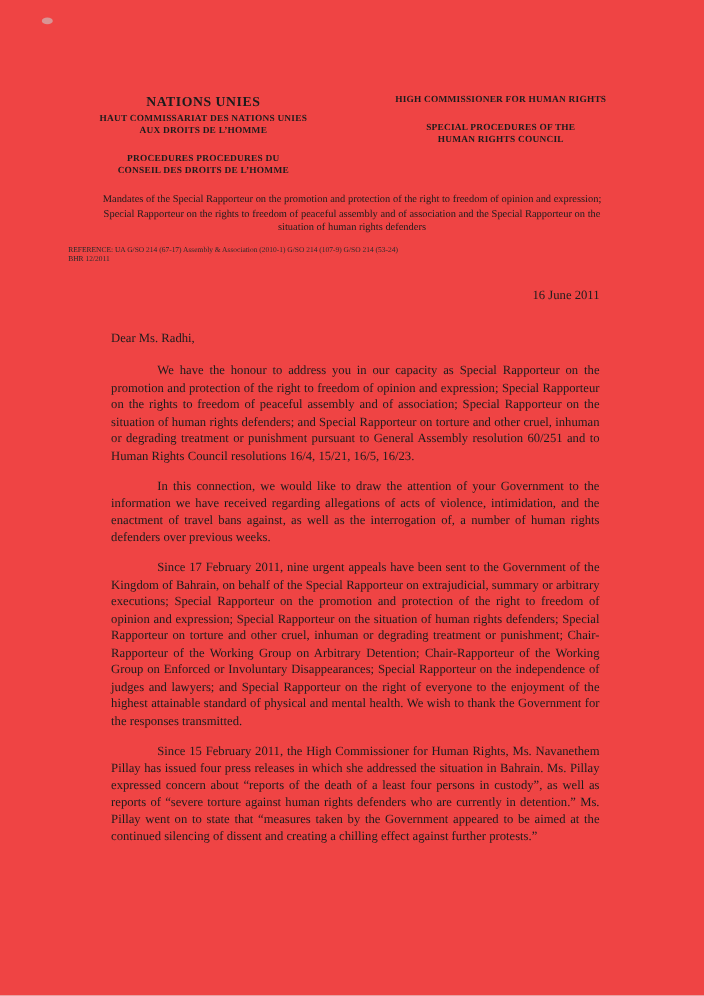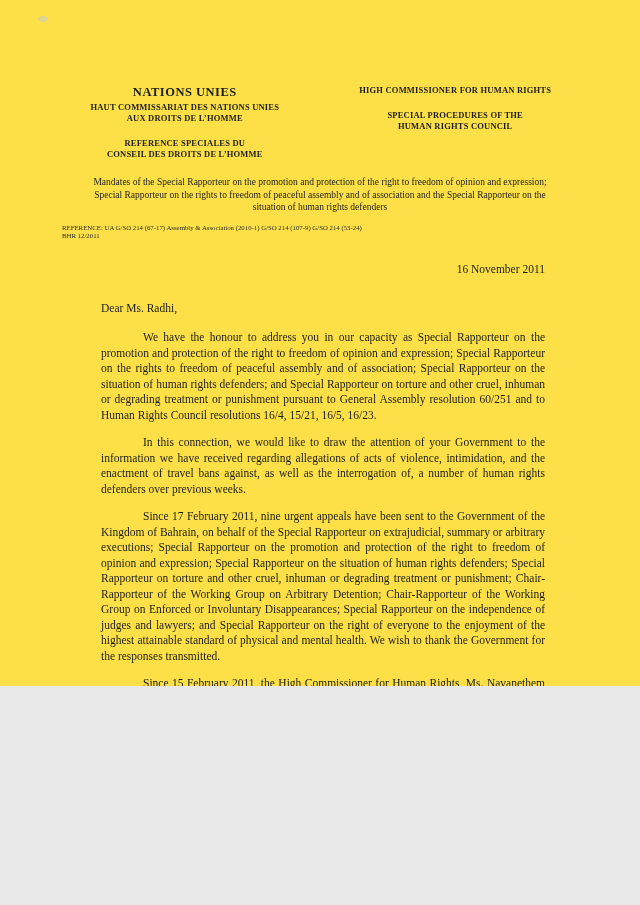--- a/index.html
+++ b/index.html
@@ -3,23 +3,23 @@
 <meta charset="utf-8">
 <style>
   html, body {
     margin: 0;
     padding: 0;
     background: #e8e8e8;
   }
   .page {
     position: relative;
     width: 640px;
-    height: 686px;
+    height: 905px;
     margin: 0 auto;
-    background: #fde047;
+    background: #ef4444;
     font-family: "Liberation Serif", serif;
     color: #1c1c1c;
     box-sizing: border-box;
     overflow: hidden;
   }
   
   .letterhead {
     display: flex;
     justify-content: space-between;
     margin: 85px 60px 0 60px;
@@ -99,38 +99,38 @@
 
 <div class="page">
 
   <div class="scan-artifact"></div>
 
   <div class="letterhead">
     <div class="letterhead-col">
       <div class="org-title">NATIONS UNIES</div>
       <div class="org-sub">HAUT COMMISSARIAT DES NATIONS UNIES</div>
       <div class="org-sub">AUX DROITS DE L’HOMME</div>
-      <div class="org-proc">REFERENCE SPECIALES DU</div>
+      <div class="org-proc">PROCEDURES PROCEDURES DU</div>
       <div class="org-sub">CONSEIL DES DROITS DE L’HOMME</div>
     </div>
     <div class="letterhead-col">
       <div class="org-sub">HIGH COMMISSIONER FOR HUMAN RIGHTS</div>
       <div class="org-proc">SPECIAL PROCEDURES OF THE</div>
       <div class="org-sub">HUMAN RIGHTS COUNCIL</div>
     </div>
   </div>
 
   <div class="mandates">Mandates of the Special Rapporteur on the promotion and protection of the right to freedom of opinion and expression; Special Rapporteur on the rights to freedom of peaceful assembly and of association and the Special Rapporteur on the situation of human rights defenders</div>
 
   <div class="reference">
     <div>REFERENCE: UA G/SO 214 (67-17) Assembly &amp; Association (2010-1) G/SO 214 (107-9) G/SO 214 (53-24)</div>
     <div>BHR 12/2011</div>
   </div>
 
-  <div class="date-line">16 November 2011</div>
+  <div class="date-line">16 June 2011</div>
 
   <div class="letter-body">
     <div class="salutation">Dear Ms. Radhi,</div>
     <p class="para">We have the honour to address you in our capacity as Special Rapporteur on the promotion and protection of the right to freedom of opinion and expression; Special Rapporteur on the rights to freedom of peaceful assembly and of association; Special Rapporteur on the situation of human rights defenders; and Special Rapporteur on torture and other cruel, inhuman or degrading treatment or punishment pursuant to General Assembly resolution 60/251 and to Human Rights Council resolutions 16/4, 15/21, 16/5, 16/23.</p>
     <p class="para">In this connection, we would like to draw the attention of your Government to the information we have received regarding allegations of acts of violence, intimidation, and the enactment of travel bans against, as well as the interrogation of, a number of human rights defenders over previous weeks.</p>
     <p class="para">Since 17 February 2011, nine urgent appeals have been sent to the Government of the Kingdom of Bahrain, on behalf of the Special Rapporteur on extrajudicial, summary or arbitrary executions; Special Rapporteur on the promotion and protection of the right to freedom of opinion and expression; Special Rapporteur on the situation of human rights defenders; Special Rapporteur on torture and other cruel, inhuman or degrading treatment or punishment; Chair-Rapporteur of the Working Group on Arbitrary Detention; Chair-Rapporteur of the Working Group on Enforced or Involuntary Disappearances; Special Rapporteur on the independence of judges and lawyers; and Special Rapporteur on the right of everyone to the enjoyment of the highest attainable standard of physical and mental health. We wish to thank the Government for the responses transmitted.</p>
     <p class="para">Since 15 February 2011, the High Commissioner for Human Rights, Ms. Navanethem Pillay has issued four press releases in which she addressed the situation in Bahrain. Ms. Pillay expressed concern about “reports of the death of a least four persons in custody”, as well as reports of “severe torture against human rights defenders who are currently in detention.” Ms. Pillay went on to state that “measures taken by the Government appeared to be aimed at the continued silencing of dissent and creating a chilling effect against further protests.”</p>
   </div>
 
 </div>

